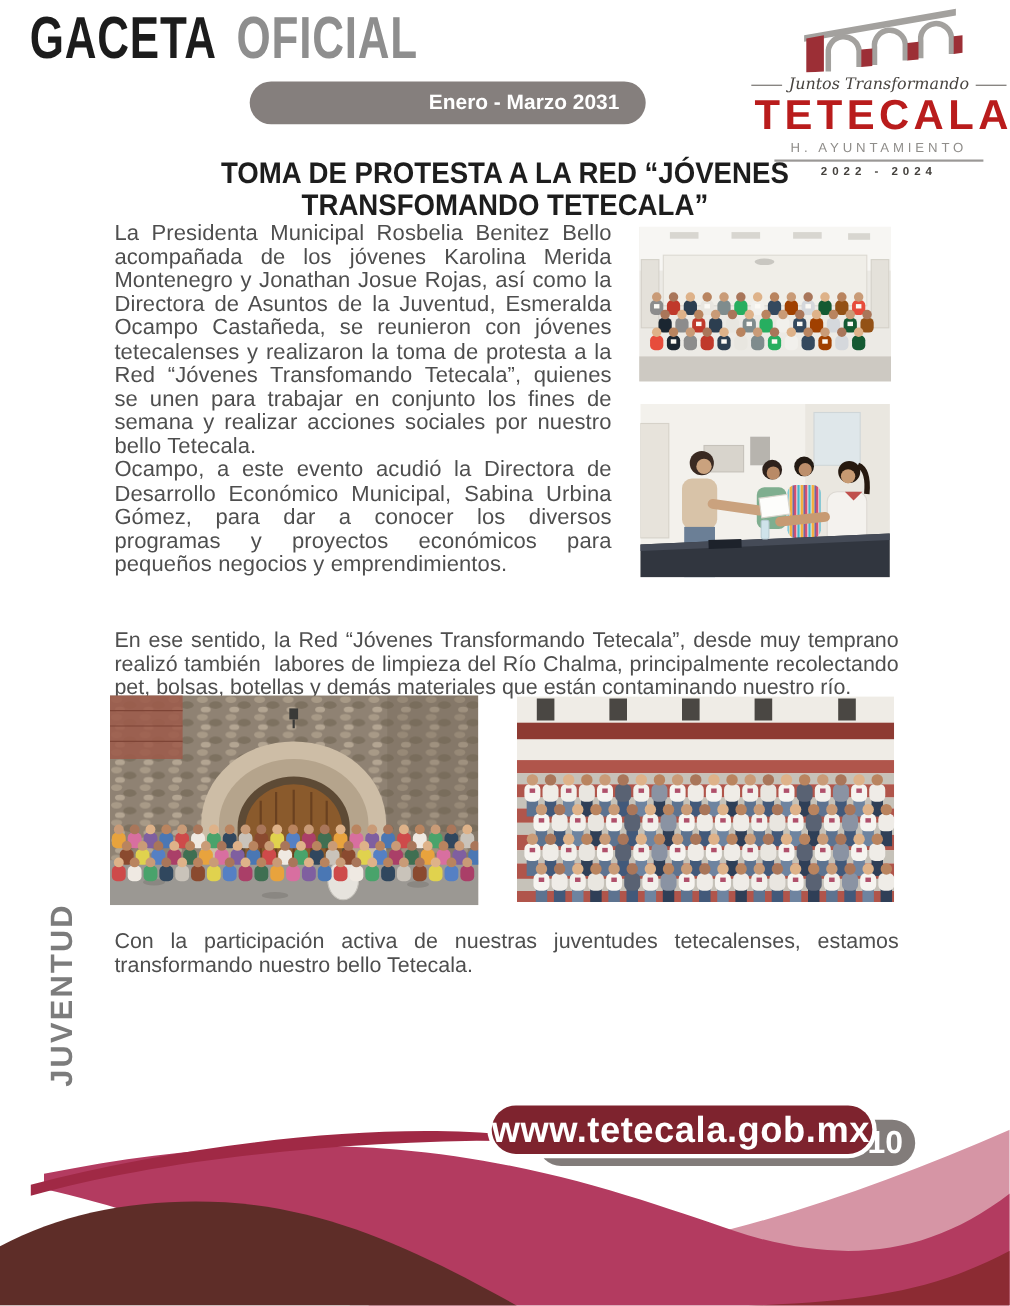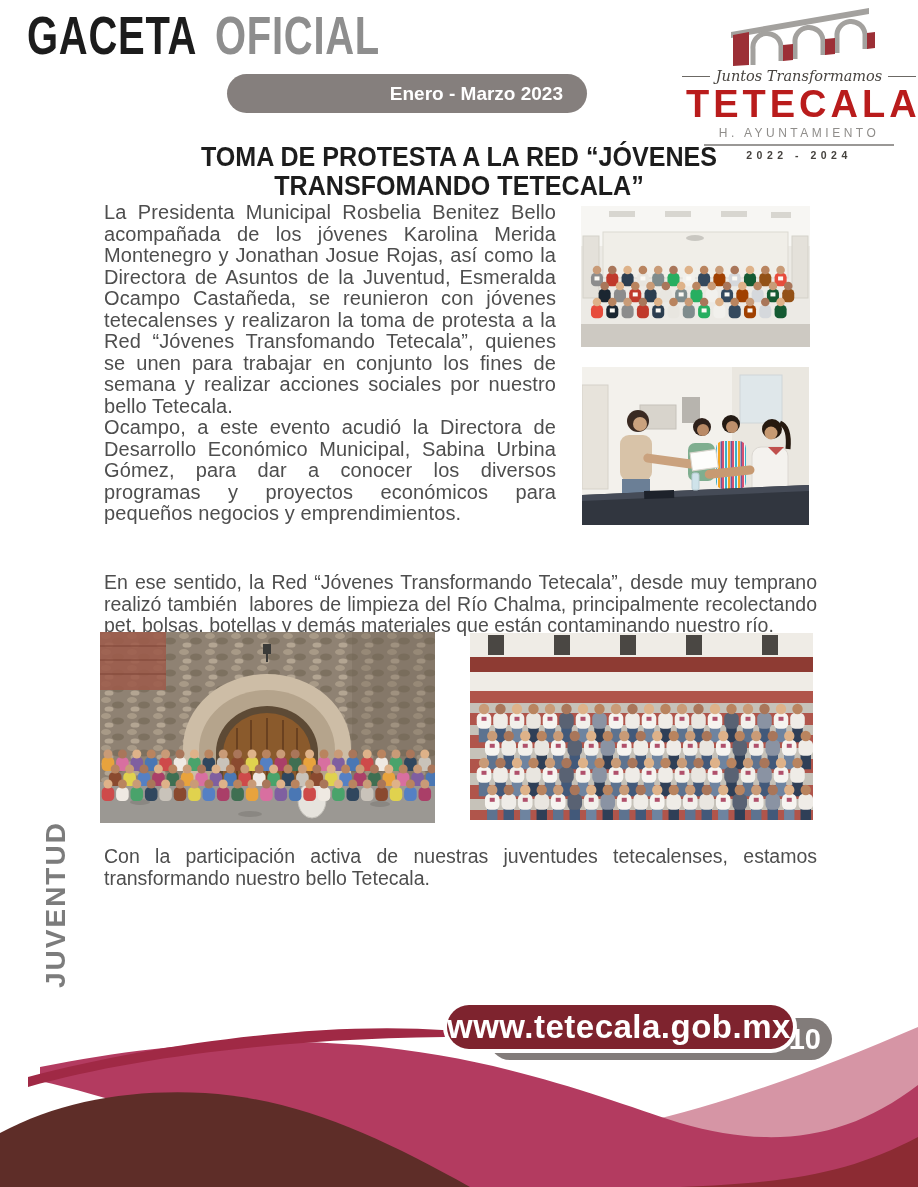--- a/index.html
+++ b/index.html
@@ -72,40 +72,40 @@
 </head>
 <body>
 
 <div id="page">
 
   <div class="masthead">
     <span class="w1">GACETA</span>
     <span class="w2">OFICIAL</span>
   </div>
 
-  <div class="pill pill-gray-top">Enero - Marzo 2023</div>
+  <div class="pill pill-gray-top">Enero - Marzo 2031</div>
 
   <div class="logo">
     <svg width="160" height="62" viewBox="0 0 160 62">
       <polygon points="12,28 150,4 150,10 12,34" fill="#a3a19e"></polygon>
       <g stroke="#a3a19e" stroke-width="5" fill="none">
         <path d="M34,61 V45 A14 14 0 0 1 62,42 V57"></path>
         <path d="M76,55 V39 A14 14 0 0 1 104,36 V51"></path>
         <path d="M118,49 V33 A14 14 0 0 1 146,30 V45"></path>
       </g>
       <g fill="#9c2f36">
         <polygon points="14,31 30,28 30,61 14,62"></polygon>
         <polygon points="64,41 74,40 74,56 64,57"></polygon>
         <polygon points="106,35 116,34 116,50 106,51"></polygon>
         <polygon points="148,29 156,28 156,44 148,45"></polygon>
       </g>
     </svg>
     <div class="slogan-row">
       <span class="line"></span>
-      <span class="slogan">Juntos Transformamos</span>
+      <span class="slogan">Juntos Transformando</span>
       <span class="line"></span>
     </div>
     <div class="muni">TETECALA</div>
     <div class="ayto">H. AYUNTAMIENTO</div>
     <div class="rule"></div>
     <div class="term">2022 - 2024</div>
   </div>
 
   <h2 class="article-title">TOMA DE PROTESTA A LA RED “JÓVENES TRANSFOMANDO TETECALA”</h2>
 

